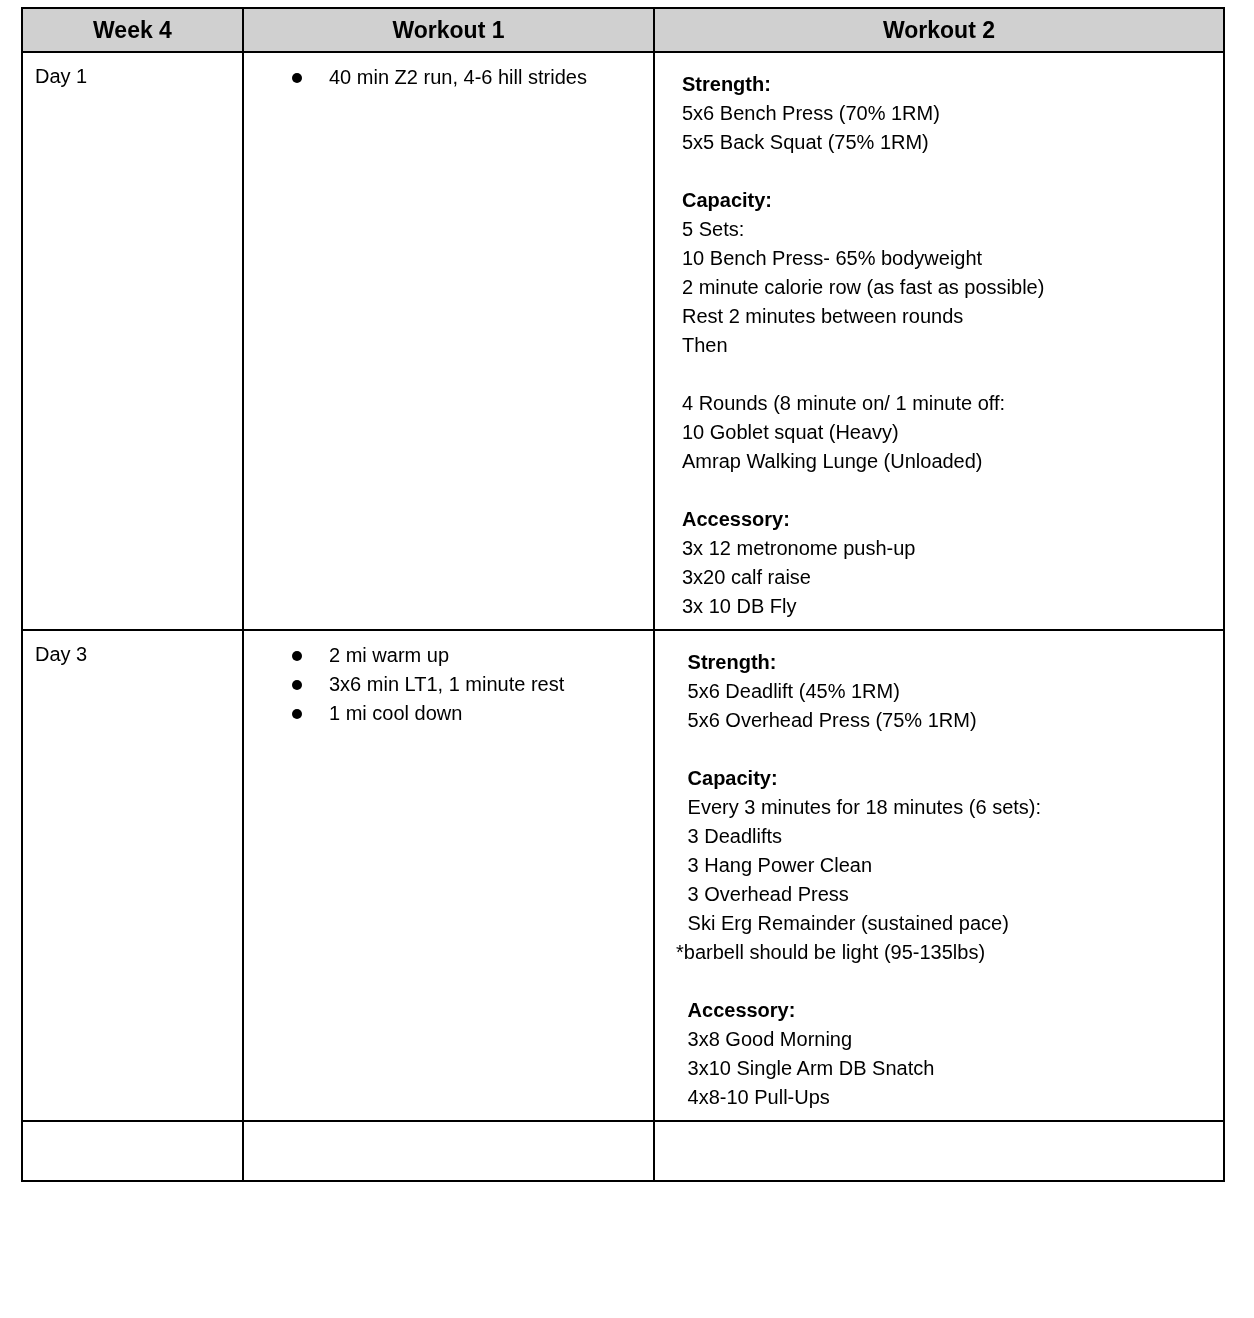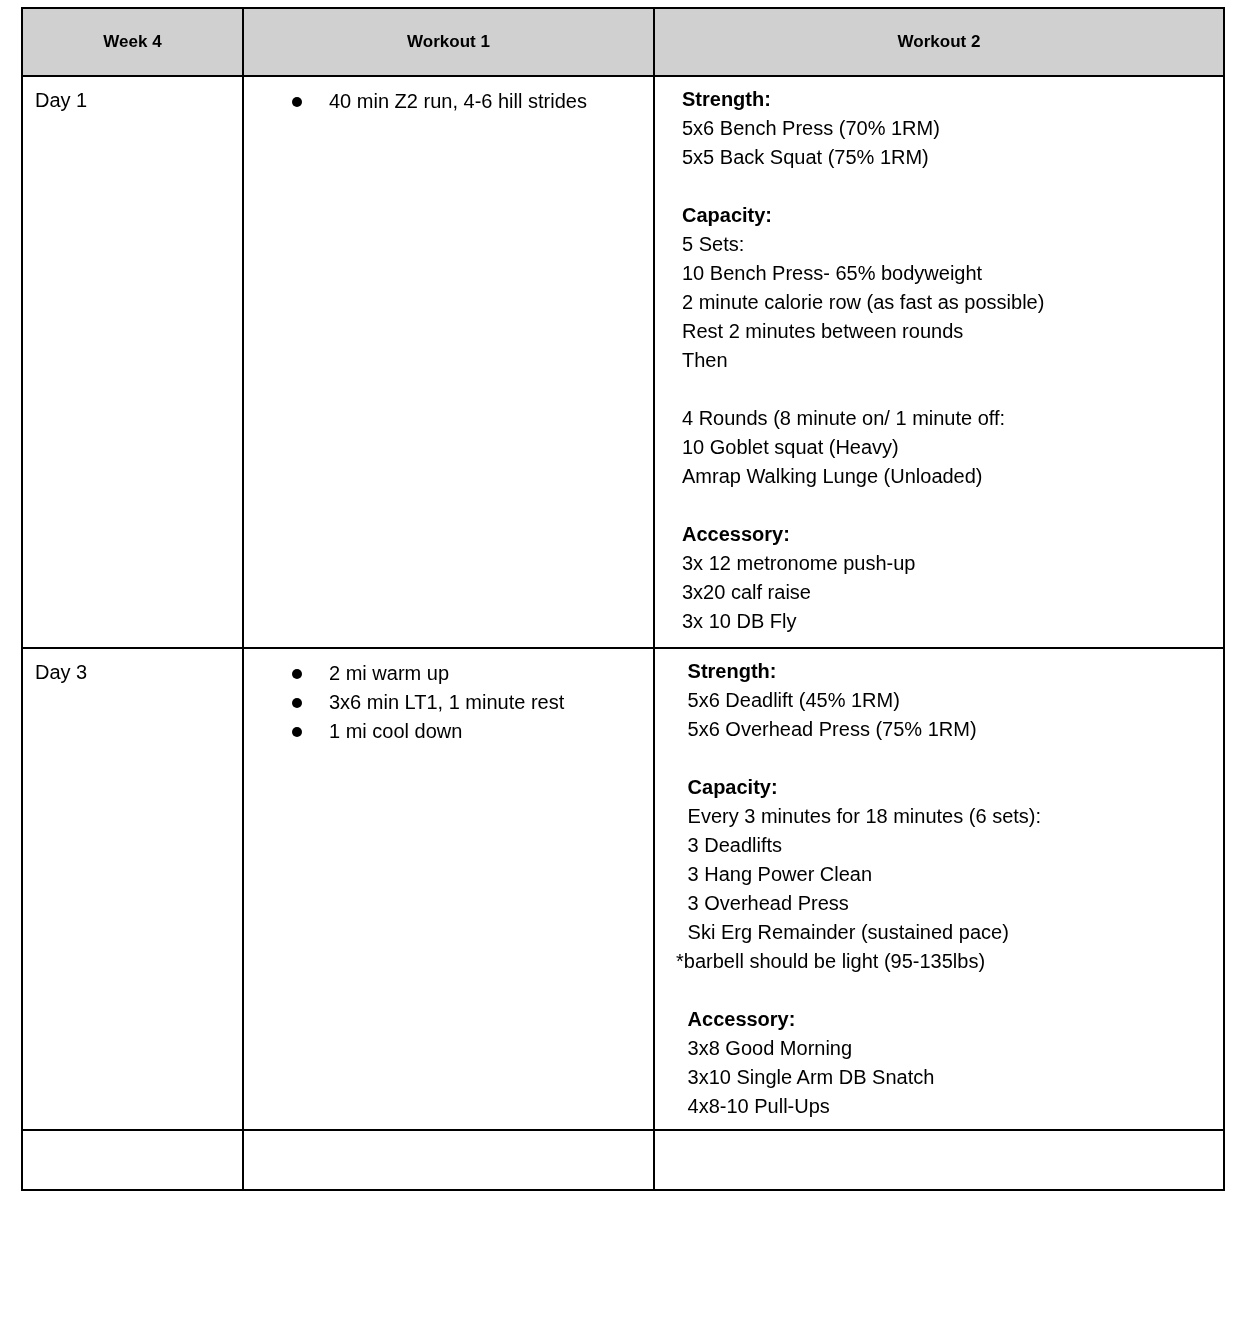--- a/index.html
+++ b/index.html
@@ -25,33 +25,33 @@
   col.c-day{width:221px;}
   col.c-w1{width:411px;}
   col.c-w2{width:570px;}
   th,td{
     border:2px solid var(--border);
     vertical-align:top;
     padding:0;
   }
   th{
     background:var(--header-bg);
-    height:68px;
-    font-size:17px;
+    height:44px;
+    font-size:23px;
     font-weight:700;
     text-align:center;
     vertical-align:middle;
   }
   td{
     font-size:20px;
     line-height:29px;
   }
   td.day{padding:9px 8px 8px 12px;}
   td.w1{padding:10px 6px 8px 0;}
-  td.w2{padding:8px 8px 8px 27px;}
+  td.w2{padding:17px 8px 8px 27px;}
   tr.r0 td{height:572px;}
   tr.r1 td{height:163px;}
   tr.r2 td{height:406px;}
   tr.partial td{height:60px;}
   .line{
     min-height:29px;
     white-space:pre-wrap;
   }
   .line.bold{font-weight:700;}
   .line.hang{text-indent:-6px;}

